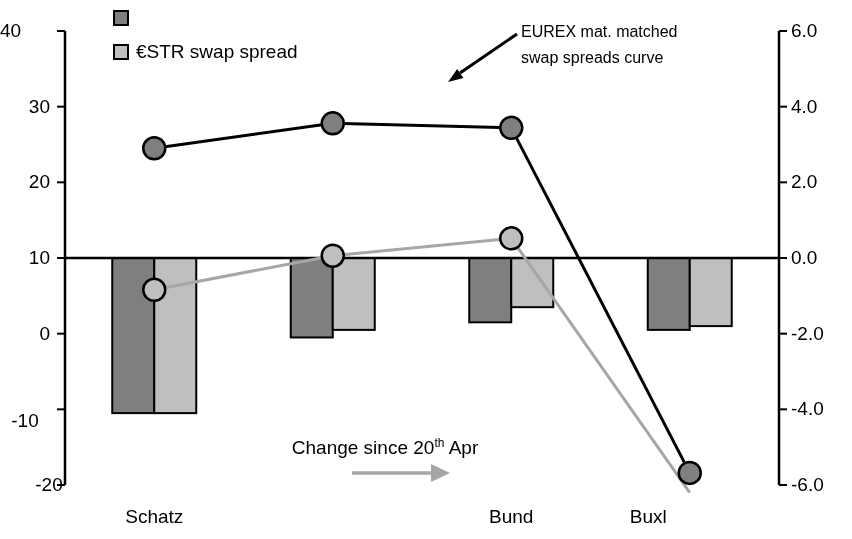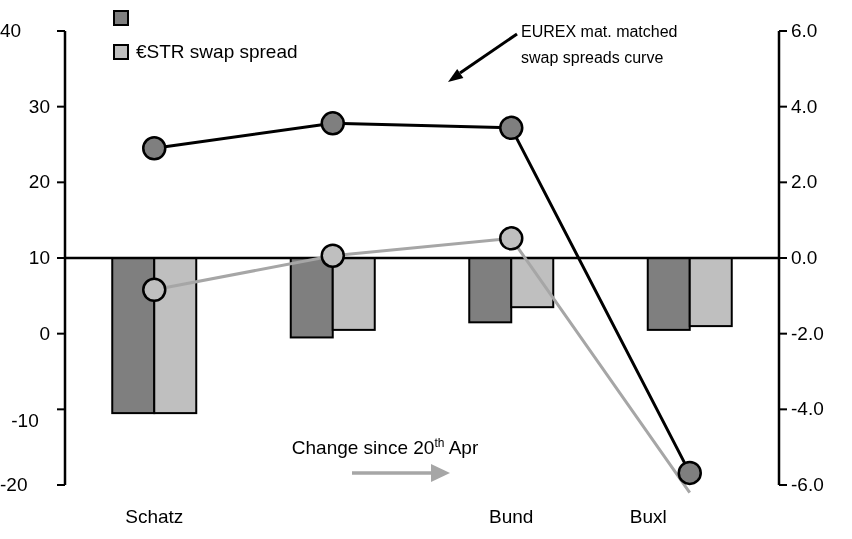--- a/index.html
+++ b/index.html
@@ -75,21 +75,21 @@
     <div>swap spreads curve</div>
   </div>
 
   <div class="anno-change"><span>Change since 20</span><sup>th</sup><span> Apr</span></div>
 <div class="tick" style="left: 0px; width: 50px; top: 20px; text-align: left;">40</div>
     <div class="tick" style="left: 0px; width: 50px; top: 95.6667px; text-align: right;">30</div>
     <div class="tick" style="left: 0px; width: 50px; top: 171.333px; text-align: right;">20</div>
     <div class="tick" style="left: 0px; width: 50px; top: 247px; text-align: right;">10</div>
     <div class="tick" style="left: 0px; width: 50px; top: 322.667px; text-align: right;">0</div>
     <div class="tick" style="left: 0px; width: 50px; top: 398.333px; text-align: center; margin-top: 12px;">-10</div>
-    <div class="tick" style="left: 0px; width: 50px; top: 474px; text-align: left;">-20</div>
+    <div class="tick" style="left: 0px; width: 50px; top: 474px; text-align: center; padding-left: 24px;">-20</div>
     <div class="tick" style="left: 791px; width: 60px; top: 20px;">6.0</div>
     <div class="tick" style="left: 791px; width: 60px; top: 95.6667px;">4.0</div>
     <div class="tick" style="left: 791px; width: 60px; top: 171.333px;">2.0</div>
     <div class="tick" style="left: 791px; width: 60px; top: 247px;">0.0</div>
     <div class="tick" style="left: 791px; width: 60px; top: 322.667px;">-2.0</div>
     <div class="tick" style="left: 791px; width: 60px; top: 398.333px;">-4.0</div>
     <div class="tick" style="left: 791px; width: 60px; top: 474px;">-6.0</div>
     <div class="tick" style="left: 94.25px; width: 120px; top: 506px; text-align: center;">Schatz</div>
     <div class="tick" style="left: 451.25px; width: 120px; top: 506px; text-align: center;">Bund</div>
     <div class="tick" style="left: 629.75px; width: 120px; top: 506px; text-align: left;">Buxl</div>

